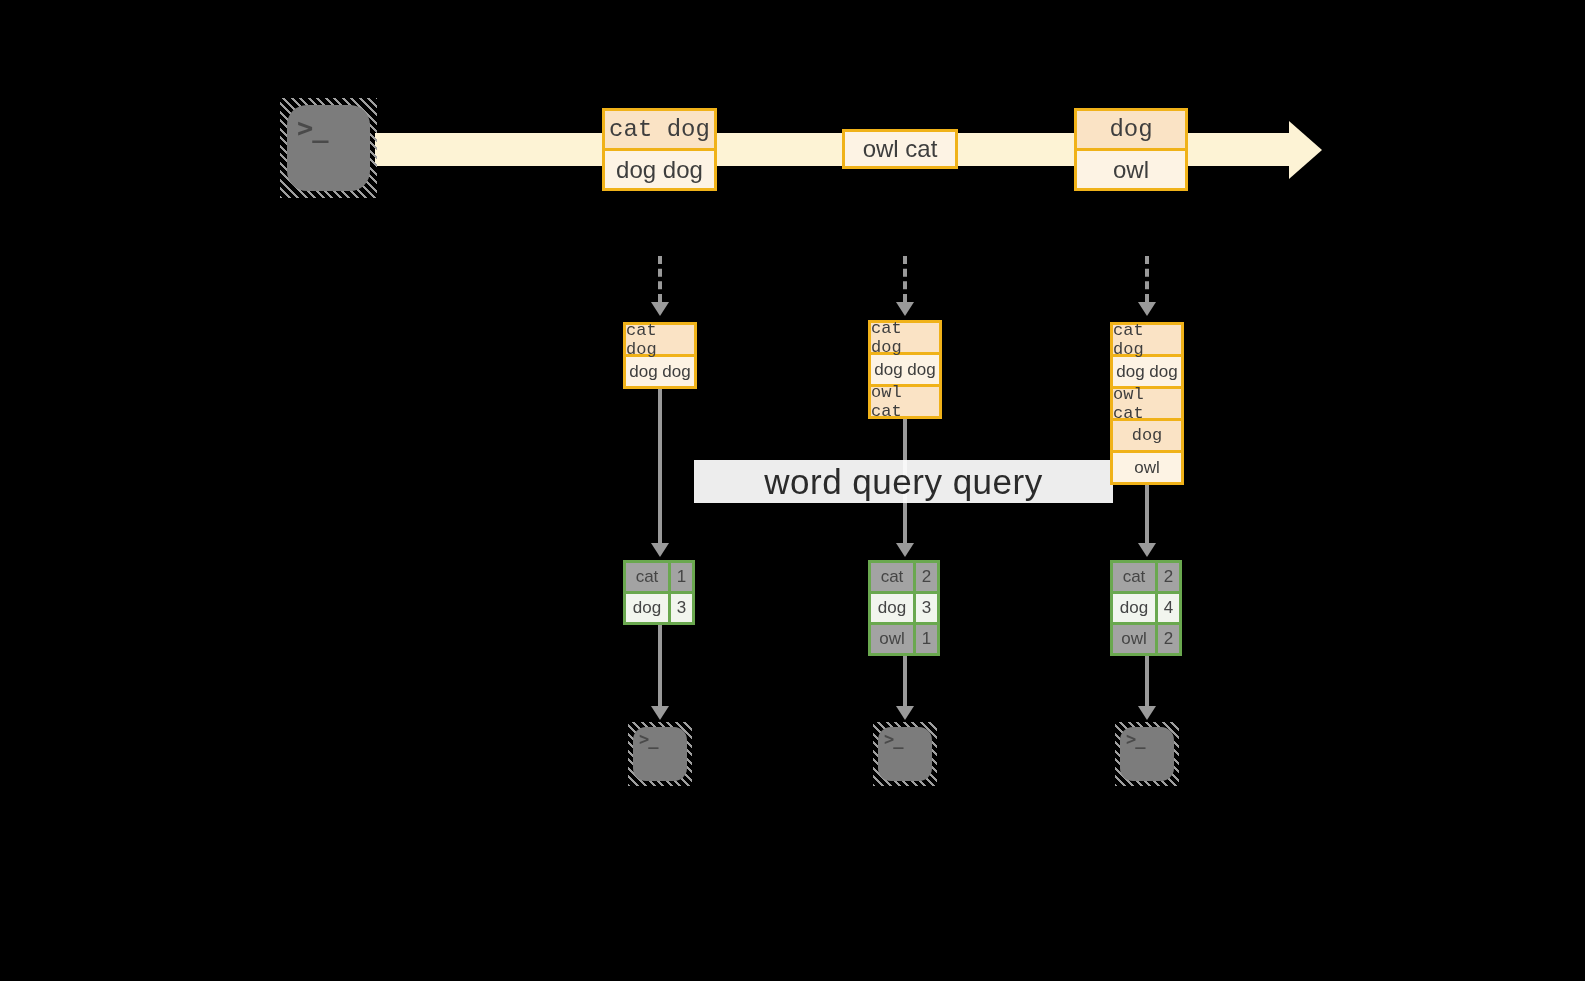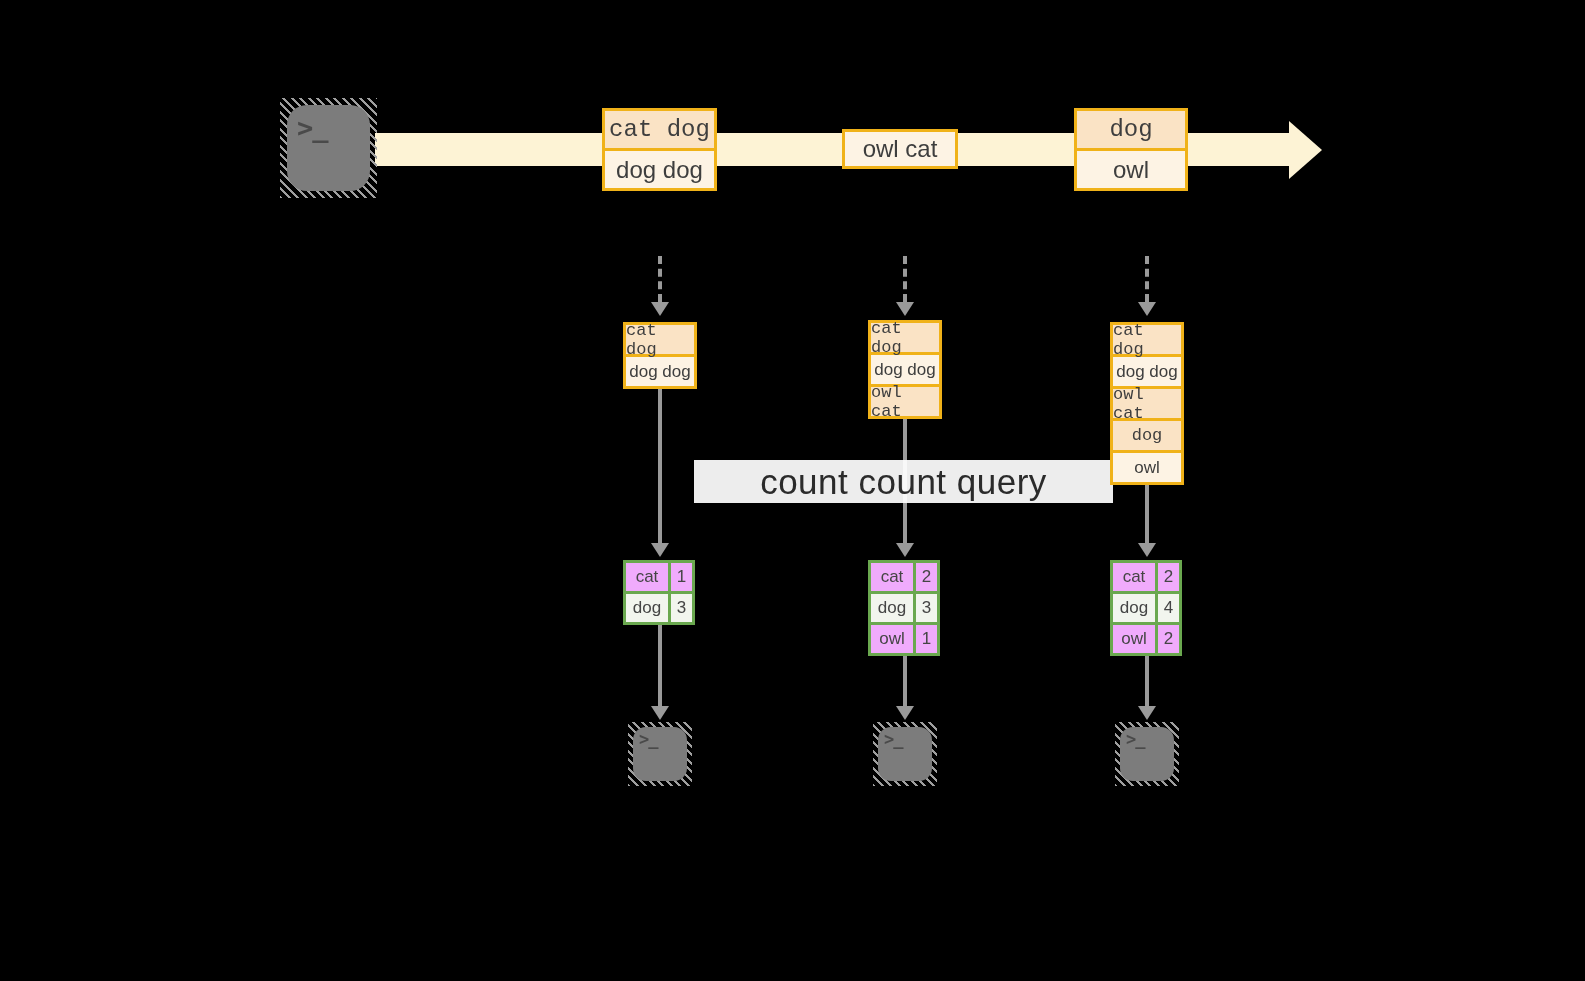--- a/index.html
+++ b/index.html
@@ -47,21 +47,21 @@
 
   
   .qlabel { position:absolute; left:694px; top:460px; width:419px; height:43px; background:rgba(255,255,255,0.93);
     z-index:5; display:flex; align-items:center; justify-content:center;
     font-size:35px; font-weight:300; color:#2b2b2b; letter-spacing:0.5px; }
 
   
   .gtable { position:absolute; box-sizing:border-box; border:3px solid #6aa84f; background:#6aa84f;
     display:grid; grid-template-columns:42px 21px; gap:3px; width:72px; top:560px; z-index:6; }
   .gtable .gcell { height:28px; display:flex; align-items:center; justify-content:center; font-size:17px; color:#454545; }
-  .g-dark { background:#f0abfc; }
+  .g-dark { background:#a3a3a3; }
   .g-light { background:#f2f5ee; }
   #table1 { left:623px; }
   #table2 { left:868px; }
   #table3 { left:1110px; }
 </style>
 </head>
 <body>
 
 <div class="canvas">
 
@@ -109,21 +109,21 @@
     <div class="cell cream">owl</div>
   </div>
 
   <div class="vline" style="left:658px; top:387px; height:156px;"></div>
   <div class="ahead" style="left:651px; top:543px;"></div>
   <div class="vline" style="left:903px; top:417px; height:126px;"></div>
   <div class="ahead" style="left:896px; top:543px;"></div>
   <div class="vline" style="left:1145px; top:483px; height:60px;"></div>
   <div class="ahead" style="left:1138px; top:543px;"></div>
 
-  <div class="qlabel">count count query</div>
+  <div class="qlabel">word query query</div>
 
   <div class="gtable" id="table1">
     <div class="gcell g-dark">cat</div>
     <div class="gcell g-dark">1</div>
     <div class="gcell g-light">dog</div>
     <div class="gcell g-light">3</div>
   </div>
   <div class="gtable" id="table2">
     <div class="gcell g-dark">cat</div>
     <div class="gcell g-dark">2</div>

